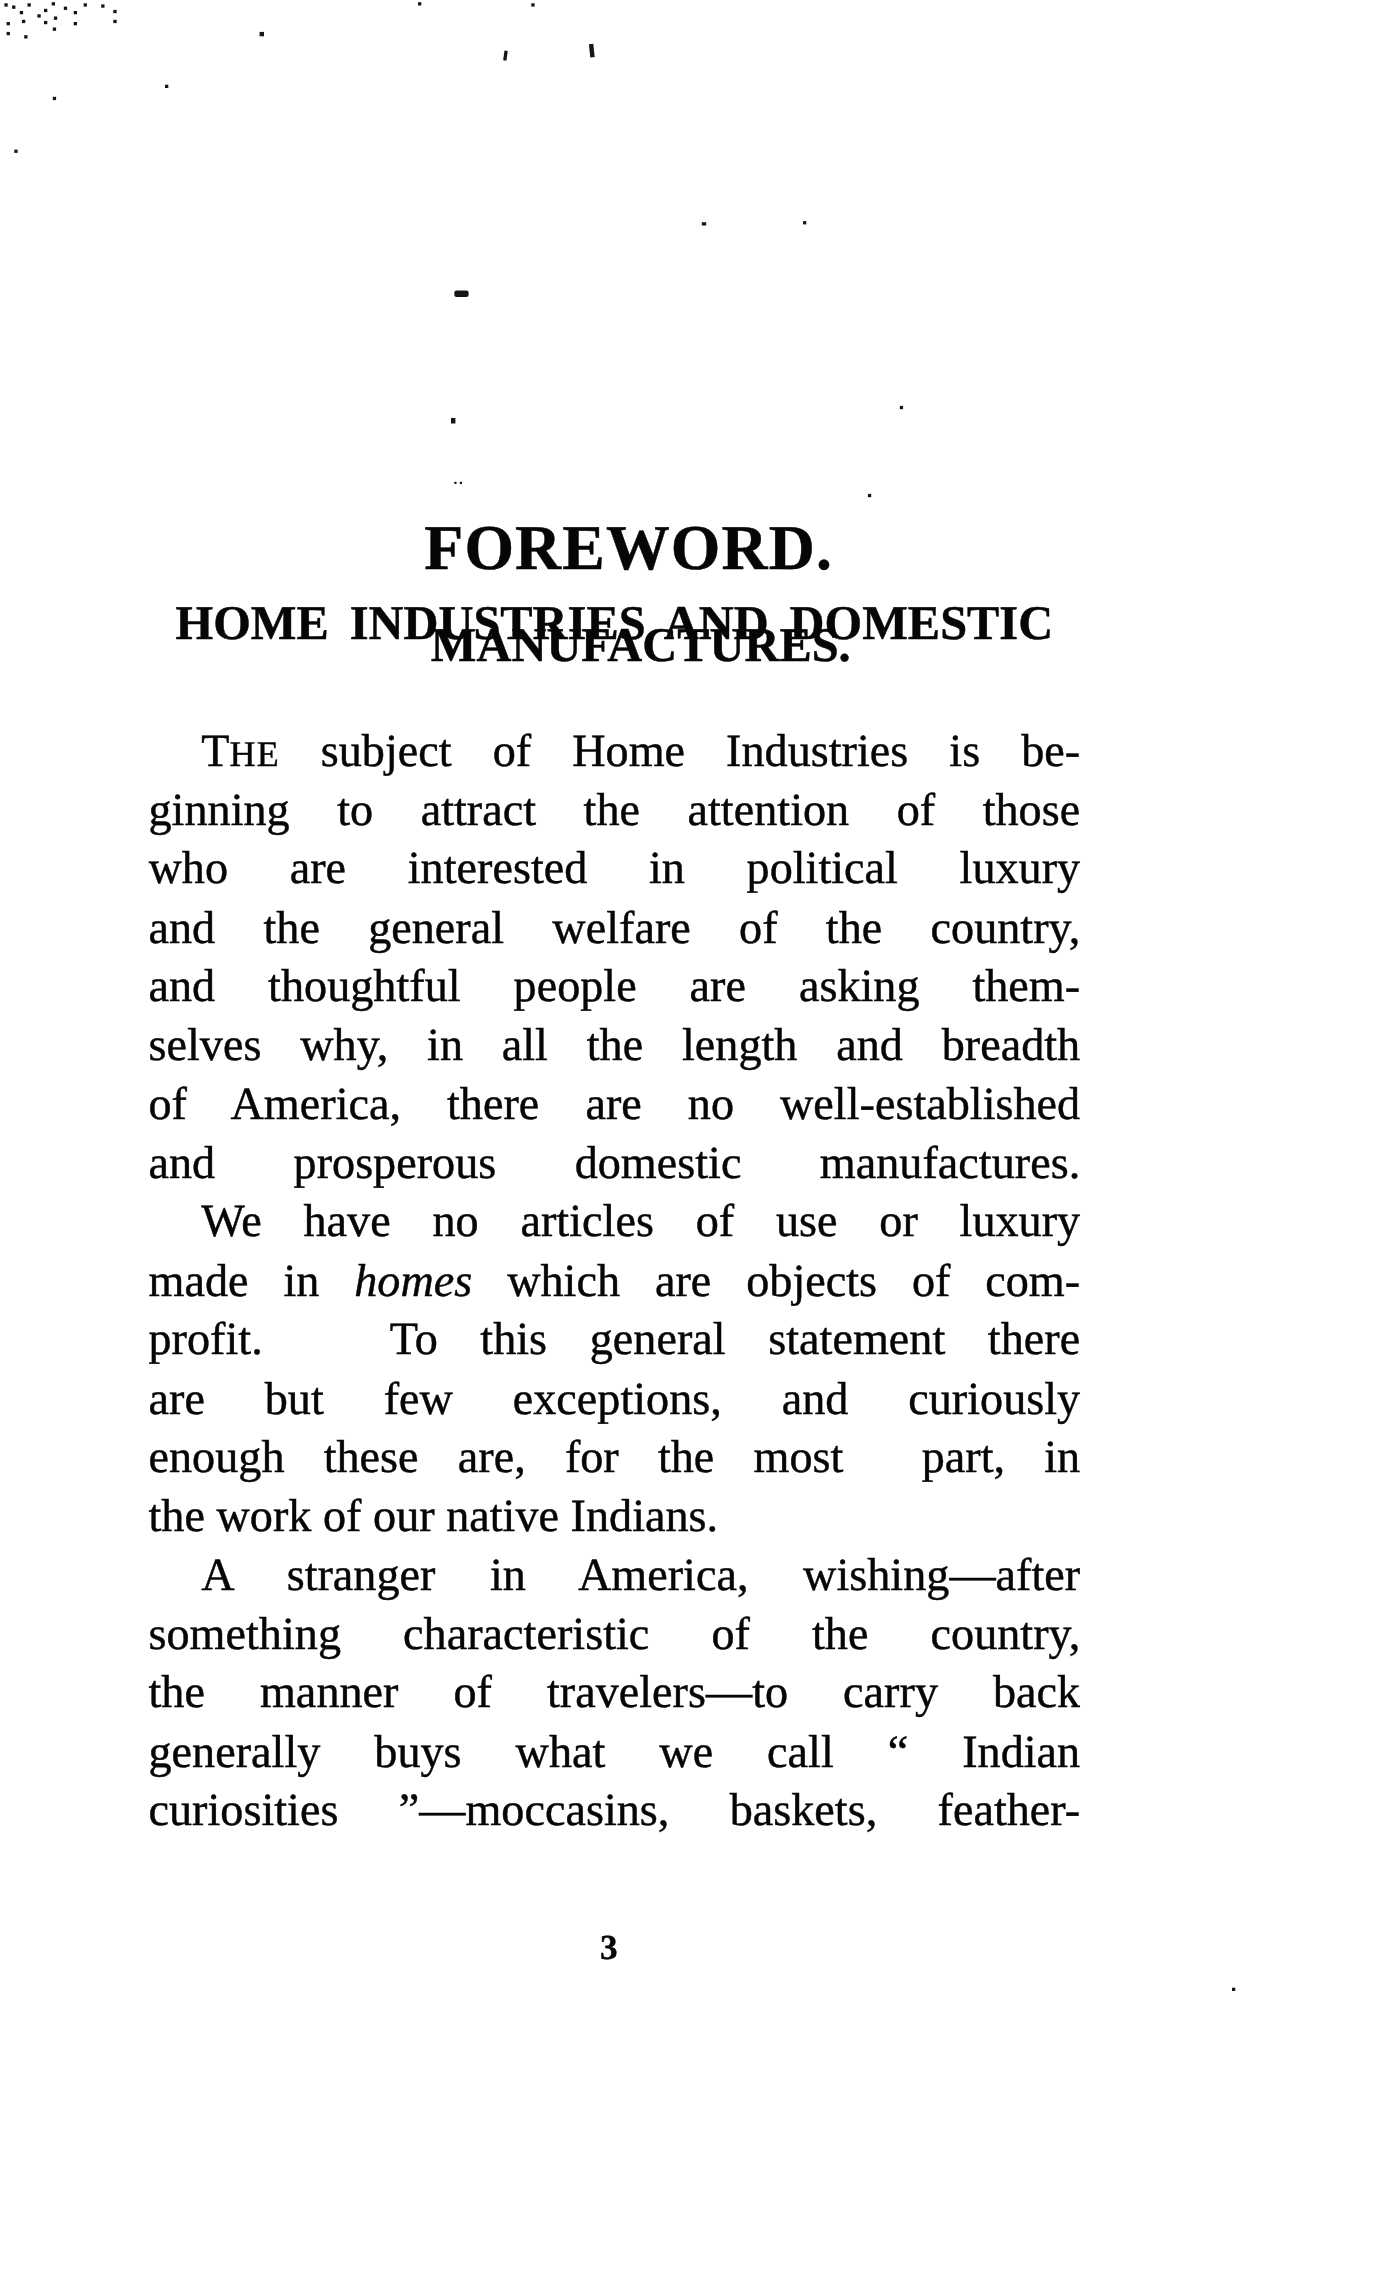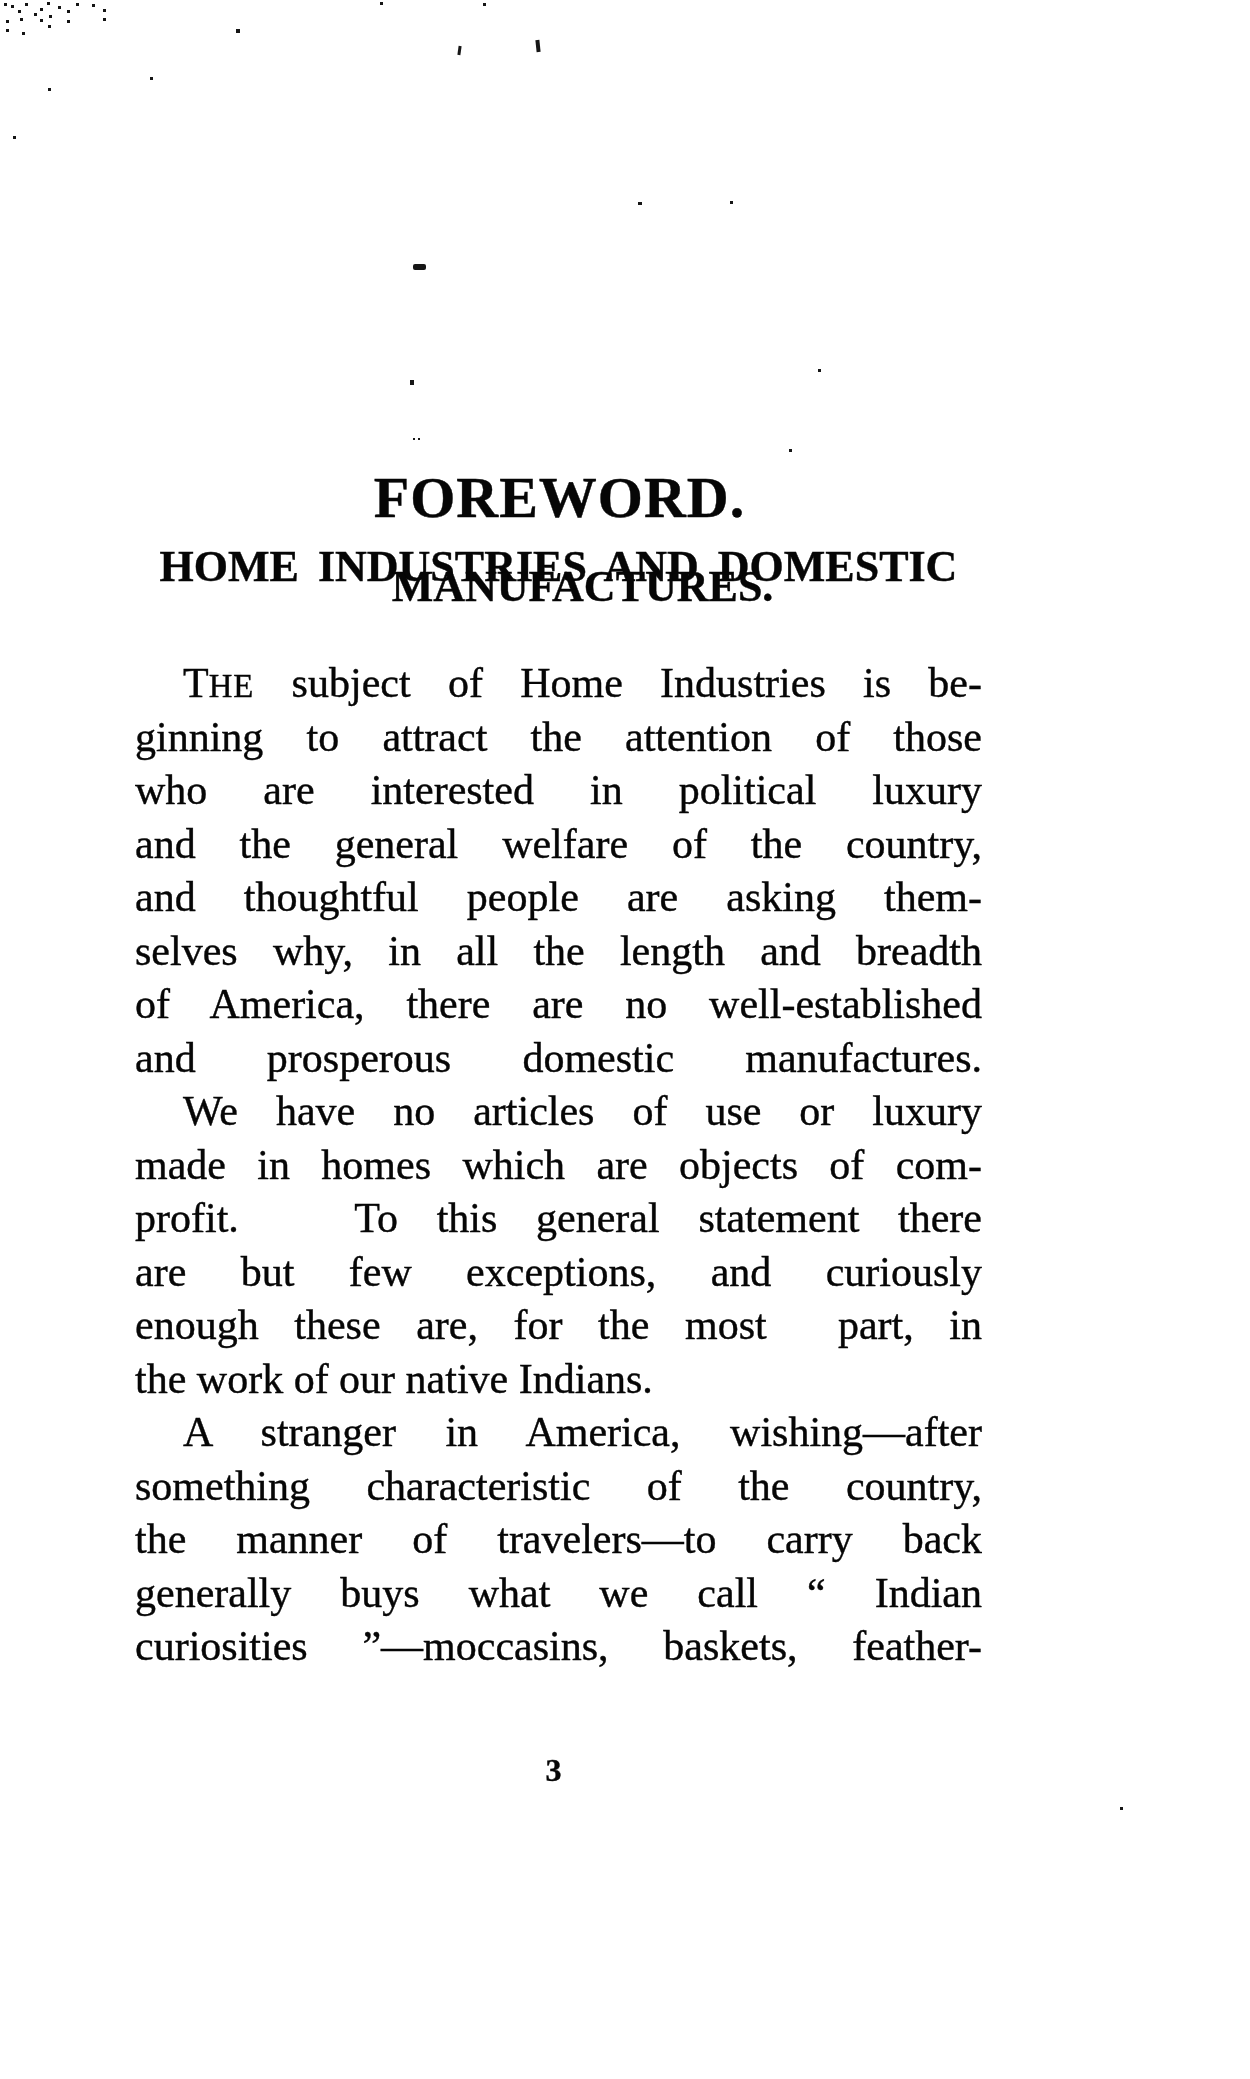--- a/index.html
+++ b/index.html
@@ -9,21 +9,21 @@
     height: 2079px;
     background: #ffffff;
     overflow: hidden;
     font-family: "Liberation Serif", "DejaVu Serif", serif;
     color: #060606;
   }
   .ink { -webkit-text-stroke: 0.4px currentColor; }
 
   .title {
     position: absolute;
-    left: 136px; top: 430px; width: 847px;
+    left: 148px; top: 430px; width: 847px;
     text-align: center;
     font-size: 58px; font-weight: 700;
     line-height: 1; white-space: nowrap;
     letter-spacing: 1px;
   }
   .sub {
     position: absolute;
     width: 847px;
     text-align: center;
     font-size: 44px; font-weight: 700;
@@ -37,21 +37,21 @@
     position: absolute;
     left: 135px; top: 659px; width: 847px;
     font-size: 42px;
     line-height: 48px;
   }
   .bl { display: block; height: 53.5px; overflow: hidden; }
   .j { text-align: justify; text-align-last: justify; }
   .l { text-align: center; text-align-last: left; }
   .ind { padding-left: 48px; }
   .sc { font-size: 0.78em; letter-spacing: 1px; }
-  .it { }
+  .it { font-style: italic; }
 
   .pagenum {
     position: absolute;
     left: 130px; top: 1754px; width: 847px;
     text-align: center;
     font-size: 32px; font-weight: 700; line-height: 1;
   }
 
   
   .speck { position: absolute; background: #161616; }

